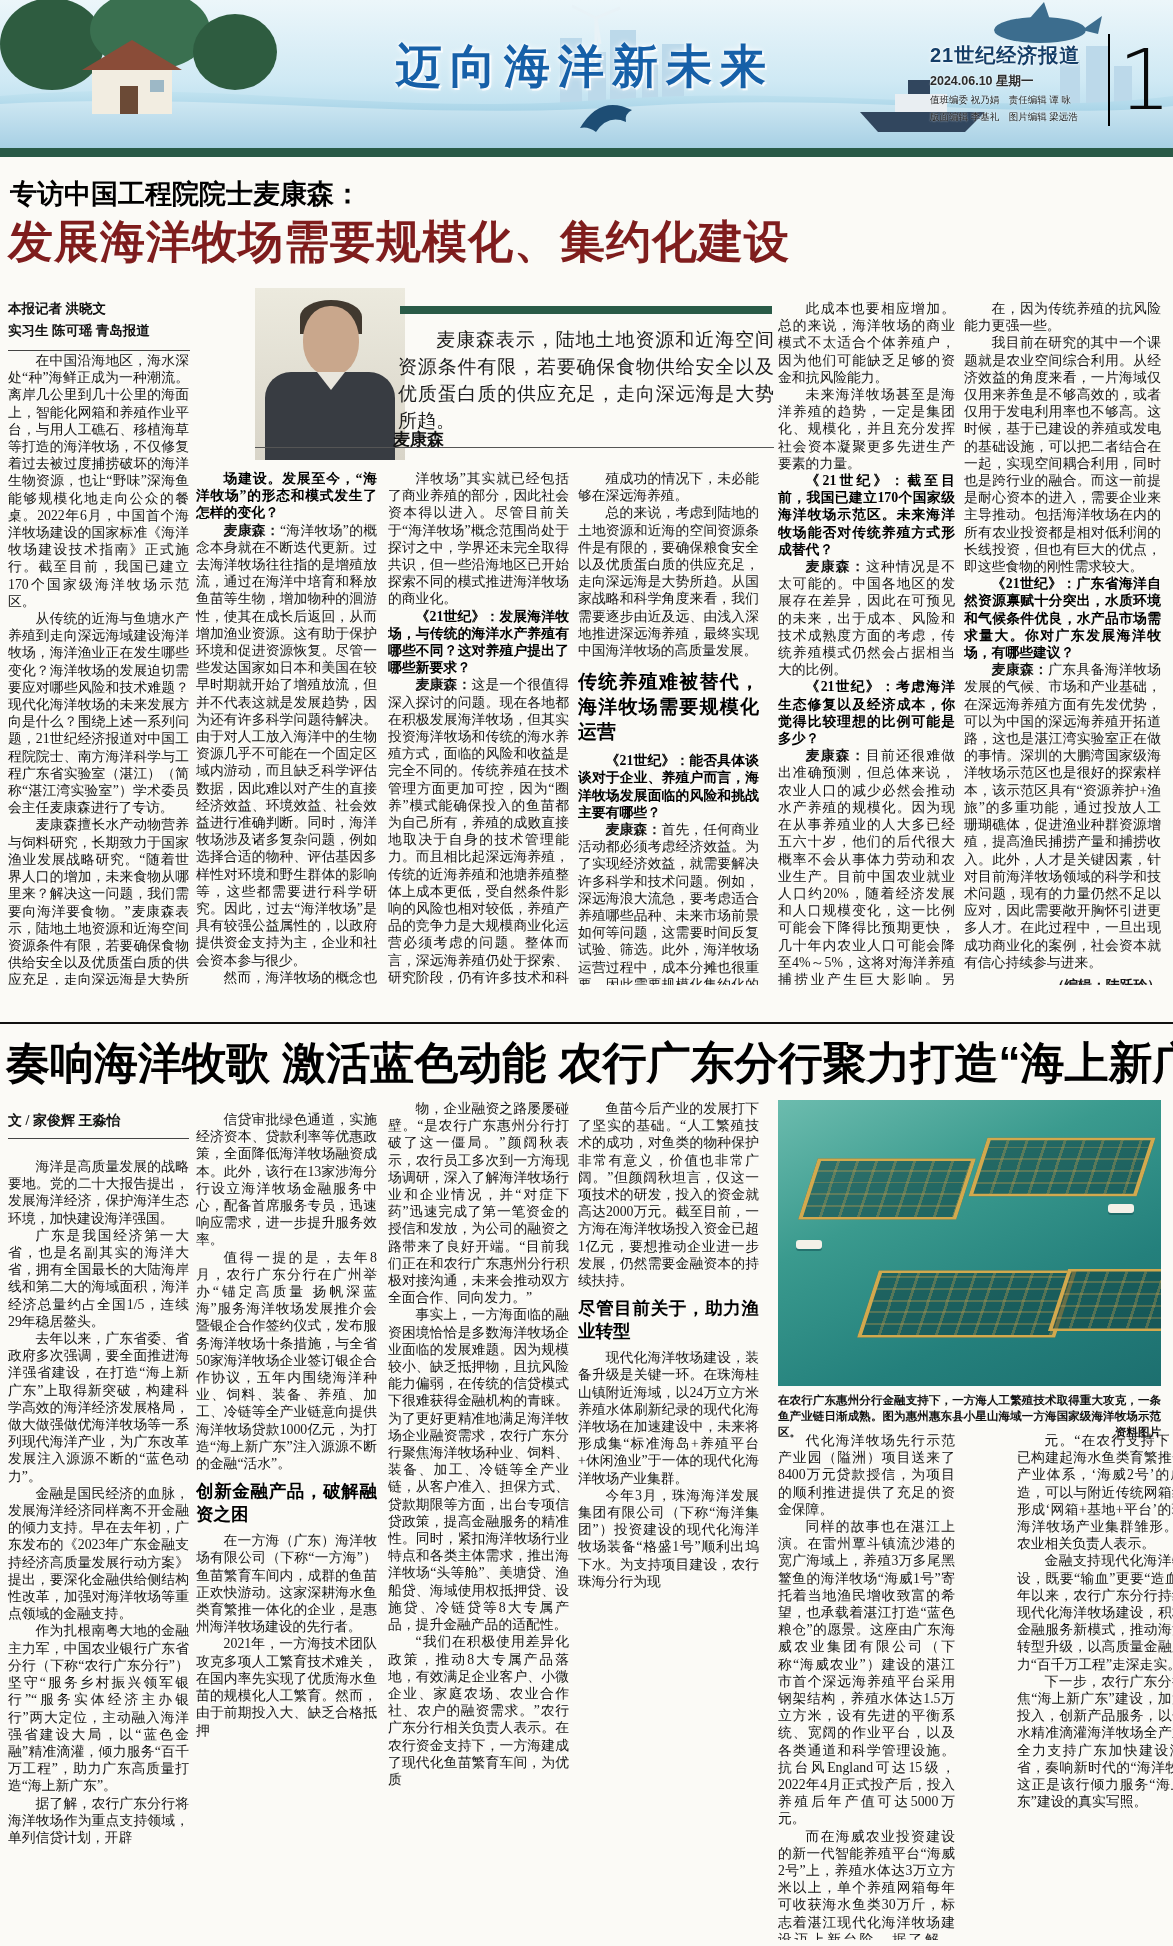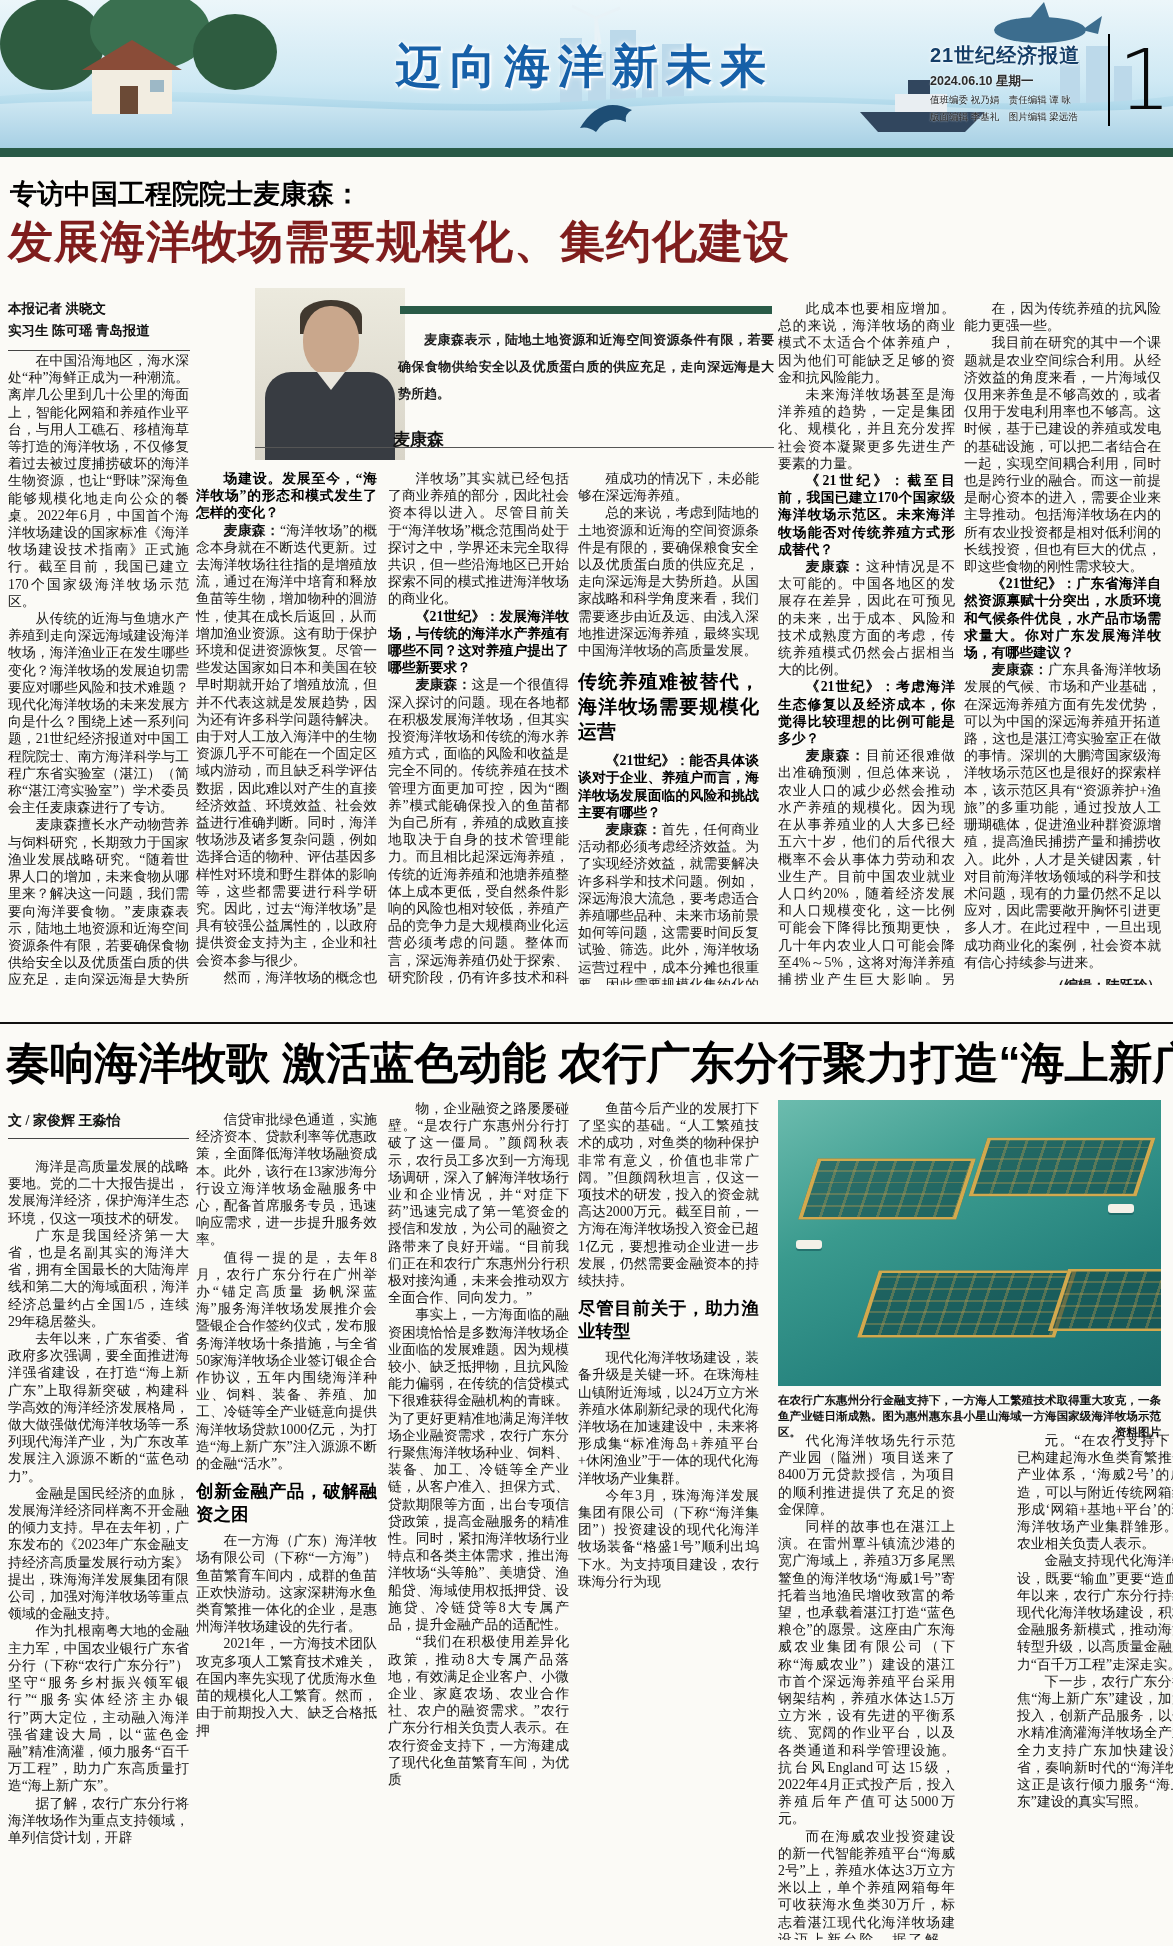--- a/index.html
+++ b/index.html
@@ -30,21 +30,21 @@
   
   #a1-photo{position:absolute;left:255px;top:288px;width:150px;height:172px;overflow:hidden;
     background:linear-gradient(#eceade,#d8d4c8);}
   #a1-photo .hair{position:absolute;left:45px;top:12px;width:62px;height:34px;border-radius:50% 50% 0 0;background:#41392f;}
   #a1-photo .head{position:absolute;left:48px;top:18px;width:56px;height:70px;border-radius:48%;background:#c9a78c;}
   #a1-photo .body{position:absolute;left:10px;top:84px;width:130px;height:88px;border-radius:26px 26px 0 0;background:#383c42;}
   #a1-photo .collar{position:absolute;left:62px;top:84px;width:28px;height:18px;background:#e9e6dd;clip-path:polygon(0 0,100% 0,50% 100%);}
   #a1-photo-caption{position:absolute;left:393px;top:428px;font-size:17px;font-weight:bold;font-family:Liberation Mono, monospace;}
   
   #a1-quote-bar{position:absolute;left:400px;top:306px;width:372px;height:8px;background:#295a47;}
-  #a1-quote{position:absolute;left:398px;top:326px;width:376px;font-size:13px;font-weight:bold;
+  #a1-quote{position:absolute;left:398px;top:326px;width:376px;font-size:19px;font-weight:normal;
     line-height:27px;text-indent:2em;color:#1c1c1c;text-align:justify;}
   #a1-underline{position:absolute;left:255px;top:447px;width:519px;border-bottom:1.5px solid #555;}
   
   .col{position:absolute;overflow:hidden;text-align:justify;font-size:13.8px;line-height:17.2px;color:#141414;}
   .col p{margin:0;text-indent:2em;}
   .col .it-q{font-weight:bold;color:#000;}
   .col .it-a b{font-weight:bold;}
   .col h3.it-h{margin:10px 0 8px 0;font-size:19px;line-height:25px;font-weight:900;color:#000;
     font-family:"Liberation Sans",sans-serif;text-indent:0;}
   .col .it-e{text-align:right;text-indent:0;margin-top:6px;font-weight:bold;}
@@ -241,24 +241,24 @@
       </div>
     <div class="boat-dot" style="left:18px;top:140px;"></div>
     <div class="boat-dot" style="left:330px;top:104px;"></div>
   </div>
   <div id="a2-caption">
     <span>在农行广东惠州分行金融支持下，一方海人工繁殖技术取得重大攻克，一条鱼产业链日渐成熟。图为惠州惠东县小星山海域一方海国家级海洋牧场示范区。</span>
     <span id="a2-credit">资料图片</span>
   </div>
 
   <div id="a2c1" class="col">
-      <p class="it-p">海洋是高质量发展的战略要地。党的二十大报告提出，发展海洋经济，保护海洋生态环境，仅这一项技术的研发。</p>
+      <p class="it-p">海洋是高质量发展的战略要地。党的二十大报告提出，发展海洋经济，保护海洋生态环境，加快建设海洋强国。</p>
       <p class="it-p">广东是我国经济第一大省，也是名副其实的海洋大省，拥有全国最长的大陆海岸线和第二大的海域面积，海洋经济总量约占全国1/5，连续29年稳居鳌头。</p>
       <p class="it-p">去年以来，广东省委、省政府多次强调，要全面推进海洋强省建设，在打造“海上新广东”上取得新突破，构建科学高效的海洋经济发展格局，做大做强做优海洋牧场等一系列现代海洋产业，为广东改革发展注入源源不断的“蓝色动力”。</p>
-      <p class="it-p">金融是国民经济的血脉，发展海洋经济同样离不开金融的倾力支持。早在去年初，广东发布的《2023年广东金融支持经济高质量发展行动方案》提出，珠海海洋发展集团有限公司，加强对海洋牧场等重点领域的金融支持。</p>
+      <p class="it-p">金融是国民经济的血脉，发展海洋经济同样离不开金融的倾力支持。早在去年初，广东发布的《2023年广东金融支持经济高质量发展行动方案》提出，要深化金融供给侧结构性改革，加强对海洋牧场等重点领域的金融支持。</p>
       <p class="it-p">作为扎根南粤大地的金融主力军，中国农业银行广东省分行（下称“农行广东分行”）坚守“服务乡村振兴领军银行”“服务实体经济主办银行”两大定位，主动融入海洋强省建设大局，以“蓝色金融”精准滴灌，倾力服务“百千万工程”，助力广东高质量打造“海上新广东”。</p>
       <p class="it-p">据了解，农行广东分行将海洋牧场作为重点支持领域，单列信贷计划，开辟</p>
     </div>
   <div id="a2c2" class="col">
       <p class="it-p">信贷审批绿色通道，实施经济资本、贷款利率等优惠政策，全面降低海洋牧场融资成本。此外，该行在13家涉海分行设立海洋牧场金融服务中心，配备首席服务专员，迅速响应需求，进一步提升服务效率。</p>
       <p class="it-p">值得一提的是，去年8月，农行广东分行在广州举办“锚定高质量 扬帆深蓝海”服务海洋牧场发展推介会暨银企合作签约仪式，发布服务海洋牧场十条措施，与全省50家海洋牧场企业签订银企合作协议，五年内围绕海洋种业、饲料、装备、养殖、加工、冷链等全产业链意向提供海洋牧场贷款1000亿元，为打造“海上新广东”注入源源不断的金融“活水”。</p>
       <h3 class="it-h2">创新金融产品，破解融资之困</h3>
       <p class="it-p">在一方海（广东）海洋牧场有限公司（下称“一方海”）鱼苗繁育车间内，成群的鱼苗正欢快游动。这家深耕海水鱼类育繁推一体化的企业，是惠州海洋牧场建设的先行者。</p>
       <p class="it-p">2021年，一方海技术团队攻克多项人工繁育技术难关，在国内率先实现了优质海水鱼苗的规模化人工繁育。然而，由于前期投入大、缺乏合格抵押</p>
     </div>

